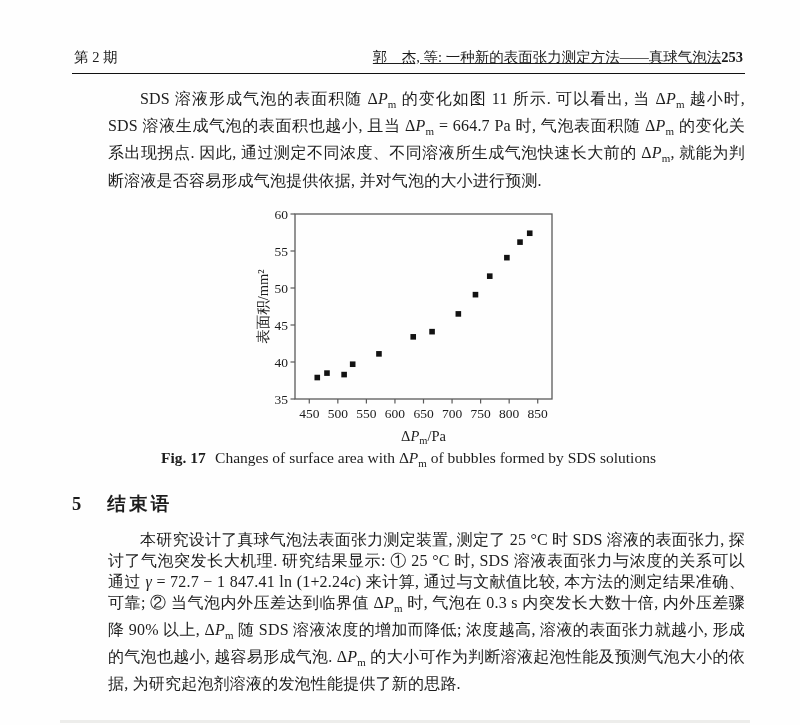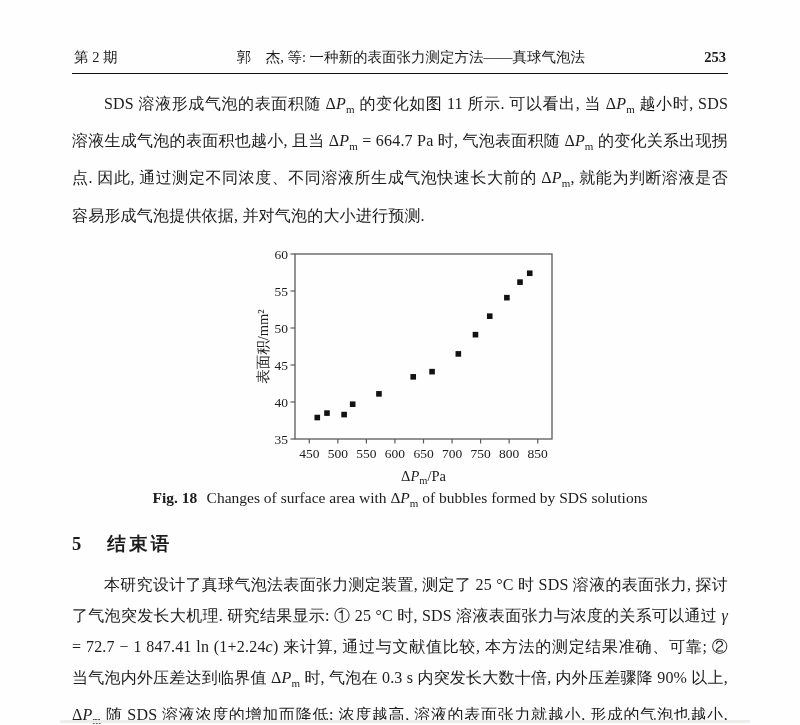--- a/index.html
+++ b/index.html
@@ -8,44 +8,45 @@
     background: #fefefe;
     color: #1c1c1c;
     font-family: "Liberation Serif", "DejaVu Serif", serif;
     position: relative;
     overflow: hidden;
   }
   .page {
     position: absolute;
     left: 0; top: 0;
     width: 800px; height: 664px;
-    padding: 48px 72px 0 72px;
+    padding: 48px 55px 0 72px;
   }
   
   .running-head {
     display: flex;
     align-items: baseline;
     font-size: 14.5px;
     padding: 0 2px 6px 2px;
   }
   .running-head .issue { flex: 0 0 auto; }
-  .running-head .rh-title { flex: 1 1 auto; text-align: center; }
+  .running-head .rh-title { flex: 1 1 auto; text-align: right; text-decoration: underline; }
   .running-head .pageno { flex: 0 0 auto; font-weight: bold; }
   .head-rule {
     border: none;
     border-top: 1.6px solid #111;
     margin: 0 0 14px 0;
   }
   
   .para {
     font-size: 16px;
-    line-height: 31px;
+    line-height: 21px;
     text-align: justify;
     text-indent: 2em;
     letter-spacing: 0.2px;
+    margin-left: 36px;
   }
   .para sub, .caption sub { font-size: 11px; }
   
   .chart-wrap {
     margin-top: 13px;
     height: 242px;
     position: relative;
   }
   .chart-wrap svg {
     display: block;
@@ -148,21 +149,21 @@
         <rect x="230.9488888888889" y="69.36" width="5.6" height="5.6" fill="#121212"></rect>
         <rect x="248.0822222222222" y="50.85999999999999" width="5.6" height="5.6" fill="#121212"></rect>
         <rect x="261.21777777777777" y="35.31999999999998" width="5.6" height="5.6" fill="#121212"></rect>
         <rect x="270.9266666666667" y="26.440000000000012" width="5.6" height="5.6" fill="#121212"></rect>
         <text x="12" y="102.5" text-anchor="middle" class="axis-title" transform="rotate(-90 12 102.5)">表面积/mm²</text>
         <text x="167.5" y="237" text-anchor="middle" class="axis-title"><tspan>Δ</tspan><tspan font-style="italic">P</tspan><tspan font-size="10.5" dy="3">m</tspan><tspan dy="-3">/Pa</tspan></text>
       </svg>
   </div>
 
   <div class="caption caption-en">
-    <span class="cap-label">Fig. 18</span><span>Changes of surface area with Δ<i>P</i><sub>m</sub> of bubbles formed by SDS solutions</span>
+    <span class="cap-label">Fig. 17</span><span>Changes of surface area with Δ<i>P</i><sub>m</sub> of bubbles formed by SDS solutions</span>
   </div>
 
   <div class="section-heading">
     <span class="sec-num">5</span><span class="sec-title">结束语</span>
   </div>
 
   <p class="para conclusion">本研究设计了真球气泡法表面张力测定装置, 测定了 25 °C 时 SDS 溶液的表面张力, 探讨了气泡突发长大机理. 研究结果显示: ① 25 °C 时, SDS 溶液表面张力与浓度的关系可以通过 <i>γ</i> = 72.7 − 1 847.41 ln (1+2.24<i>c</i>) 来计算, 通过与文献值比较, 本方法的测定结果准确、可靠; ② 当气泡内外压差达到临界值 Δ<i>P</i><sub>m</sub> 时, 气泡在 0.3 s 内突发长大数十倍, 内外压差骤降 90% 以上, Δ<i>P</i><sub>m</sub> 随 SDS 溶液浓度的增加而降低; 浓度越高, 溶液的表面张力就越小, 形成的气泡也越小, 越容易形成气泡. Δ<i>P</i><sub>m</sub> 的大小可作为判断溶液起泡性能及预测气泡大小的依据, 为研究起泡剂溶液的发泡性能提供了新的思路.</p>
 
 </div>
 

